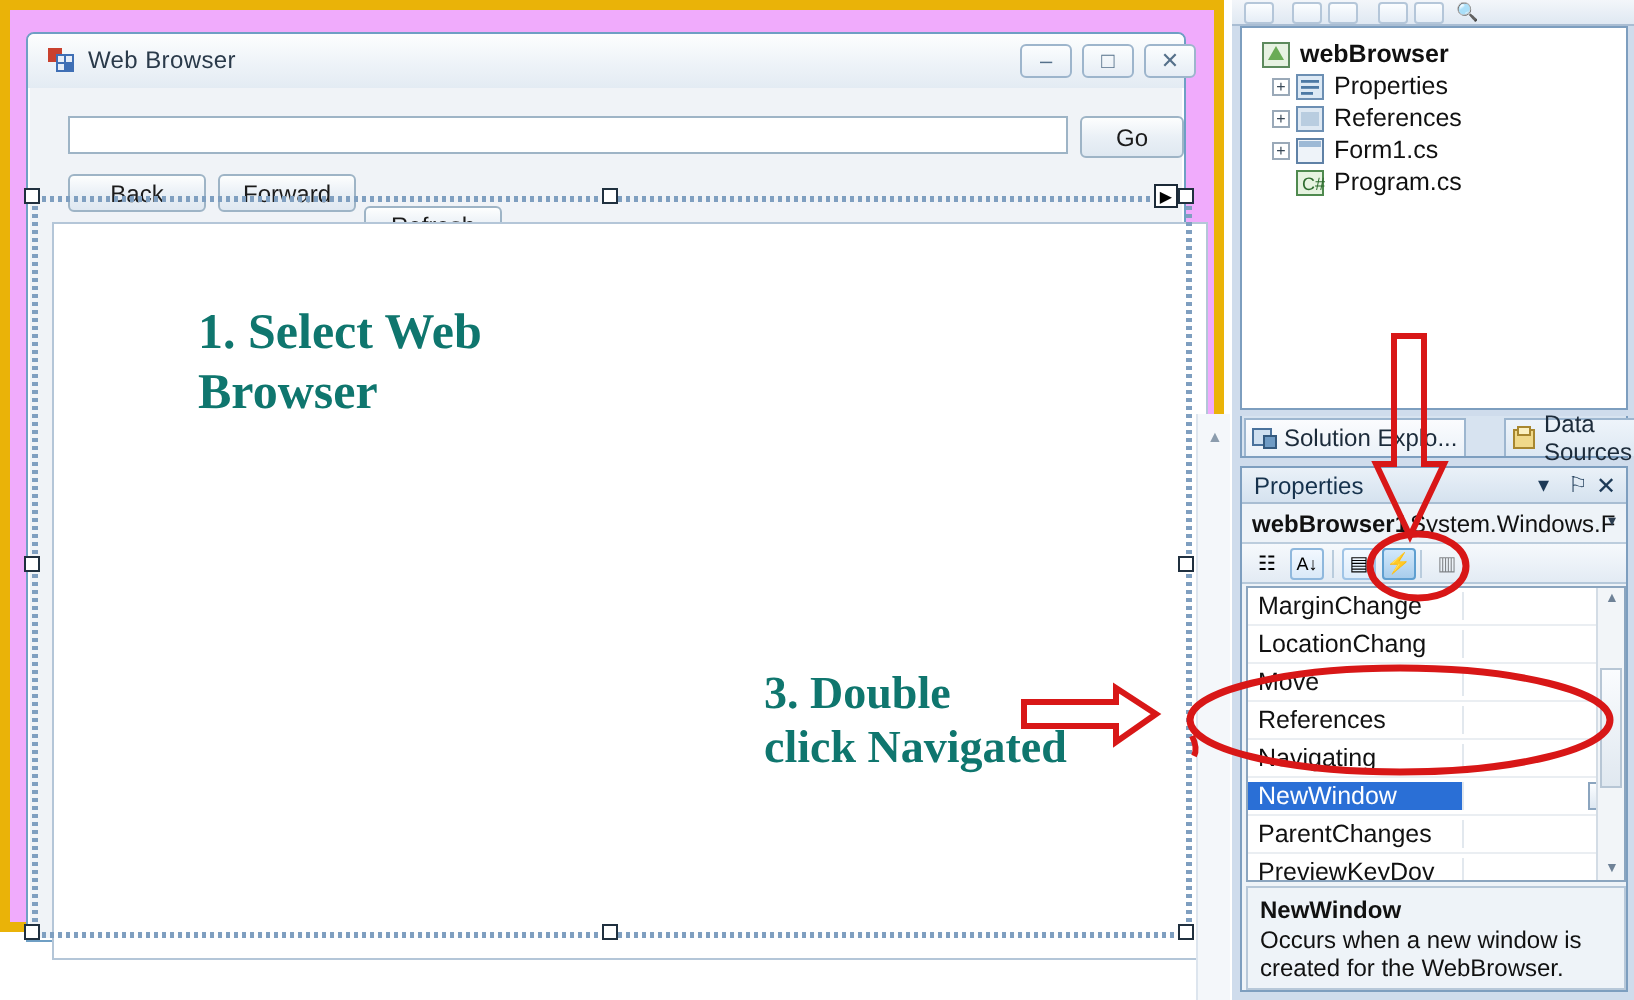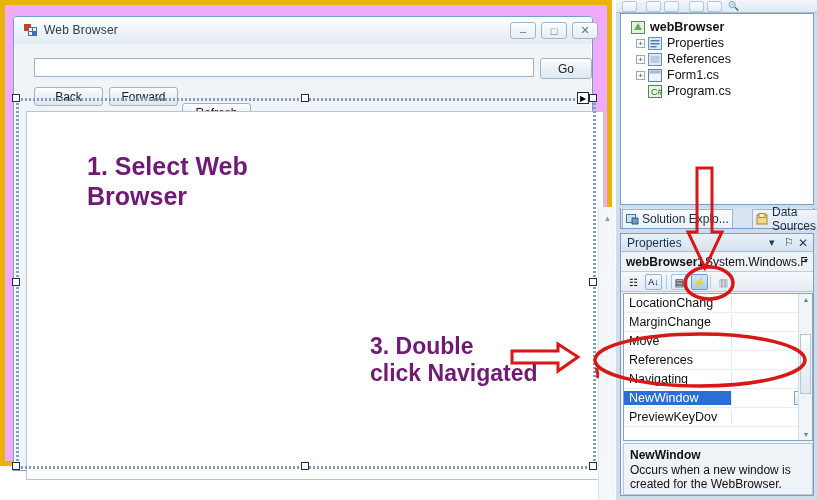--- a/index.html
+++ b/index.html
@@ -130,21 +130,21 @@
      background:linear-gradient(#fafcfe,#e0e8f0);border:1px solid #b7c6d5;box-sizing:border-box;}
   .pg-arrow{position:absolute;left:0;width:14px;text-align:center;font-size:7px;color:#6f8297;}
   #pg-up{top:2px;} #pg-down{bottom:2px;}
 
   
   #prop-desc{left:2px;top:209px;width:190px;height:52px;background:#eef3f8;border:1px solid #b7c8d9;box-sizing:border-box;padding:4px 6px;}
   #prop-desc-title{font-size:12px;font-weight:bold;color:#111;}
   #prop-desc-body{font-size:12px;color:#111;line-height:14px;margin-top:1px;}
 
   
-  .anno{position:absolute;color:#701a75;font-family:Liberation Sans, sans-serif;font-weight:bold;line-height:1.18;}
+  .anno{position:absolute;color:#0f766e;font-family:Liberation Serif, serif;font-weight:bold;line-height:1.18;margin-left:12px;}
   #anno-1{left:87px;top:152px;font-size:25px;width:230px;}
   #anno-3{left:370px;top:333px;font-size:23px;width:200px;}
   .anno-svg{position:absolute;pointer-events:none;}
 </style>
 </head>
 <body>
 
 <div class="abs" id="designer-canvas">
   <div class="abs" id="designer-surface">
 
@@ -308,43 +308,47 @@
       <div class="ptb" id="ptb-alpha" style="font-size:9px;">A↓</div>
       <div class="ptb-sep" style="left:45px;"></div>
       <div class="ptb" id="ptb-pages">▤</div>
       <div class="ptb" id="ptb-events" style="color:#d8a400;">⚡</div>
       <div class="ptb-sep" style="left:89px;"></div>
       <div class="ptb" id="ptb-messages">▥</div>
     </div>
 
     <div class="abs" id="prop-grid">
       <div class="prop-row">
+        <div class="prop-name">MarginChange</div>
+        <div class="prop-val"></div>
+      </div>
+      <div class="prop-row">
         <div class="prop-name">LocationChang</div>
-        <div class="prop-val"></div>
-      </div>
-      <div class="prop-row">
-        <div class="prop-name">MarginChange</div>
         <div class="prop-val"></div>
       </div>
       <div class="prop-row">
         <div class="prop-name">Move</div>
         <div class="prop-val"></div>
       </div>
       <div class="prop-row">
         <div class="prop-name">References</div>
         <div class="prop-val"></div>
       </div>
       <div class="prop-row">
         <div class="prop-name">Navigating</div>
         <div class="prop-val"></div>
       </div>
       <div class="prop-row selected">
         <div class="prop-name">NewWindow</div>
         <div class="prop-val"></div>
         <div id="prop-dropdown-btn">▼</div>
+      </div>
+      <div class="prop-row">
+        <div class="prop-name">ParentChanges</div>
+        <div class="prop-val"></div>
       </div>
       <div class="prop-row">
         <div class="prop-name">PreviewKeyDov</div>
         <div class="prop-val"></div>
       </div>
       <div id="prop-grid-sb">
         <div class="pg-arrow" id="pg-up">▲</div>
         <div id="pg-sb-thumb"></div>
         <div class="pg-arrow" id="pg-down">▼</div>
       </div>

